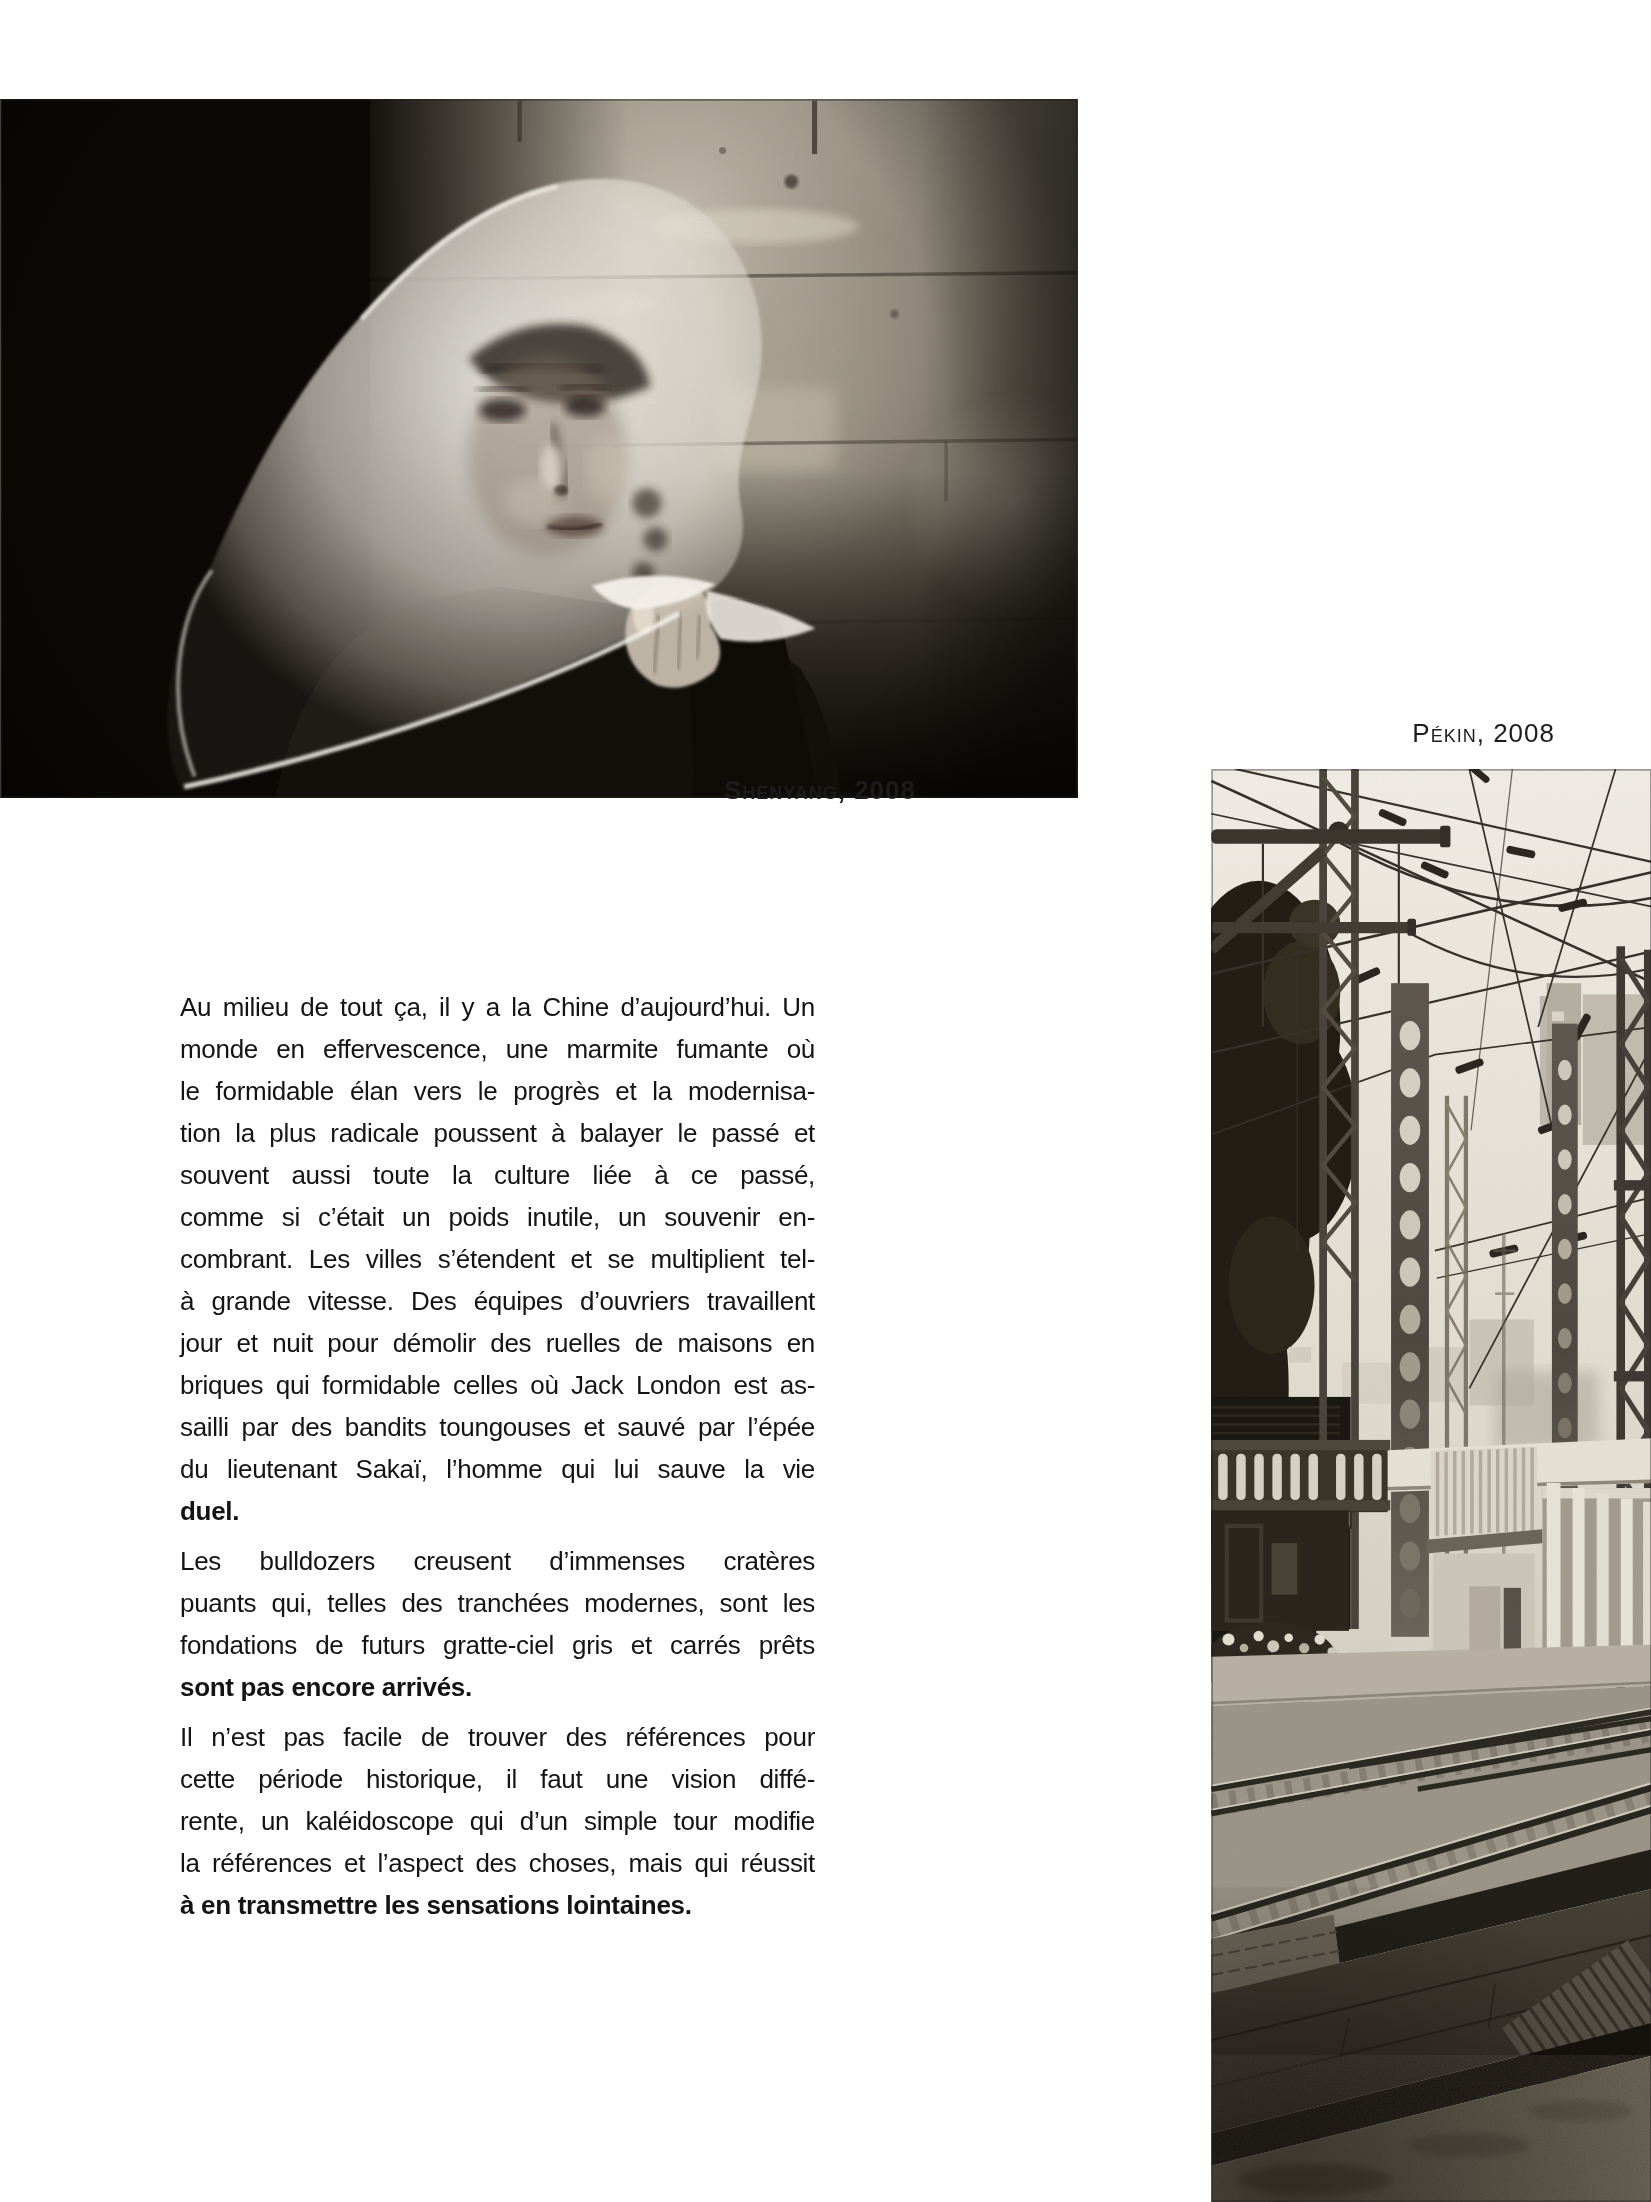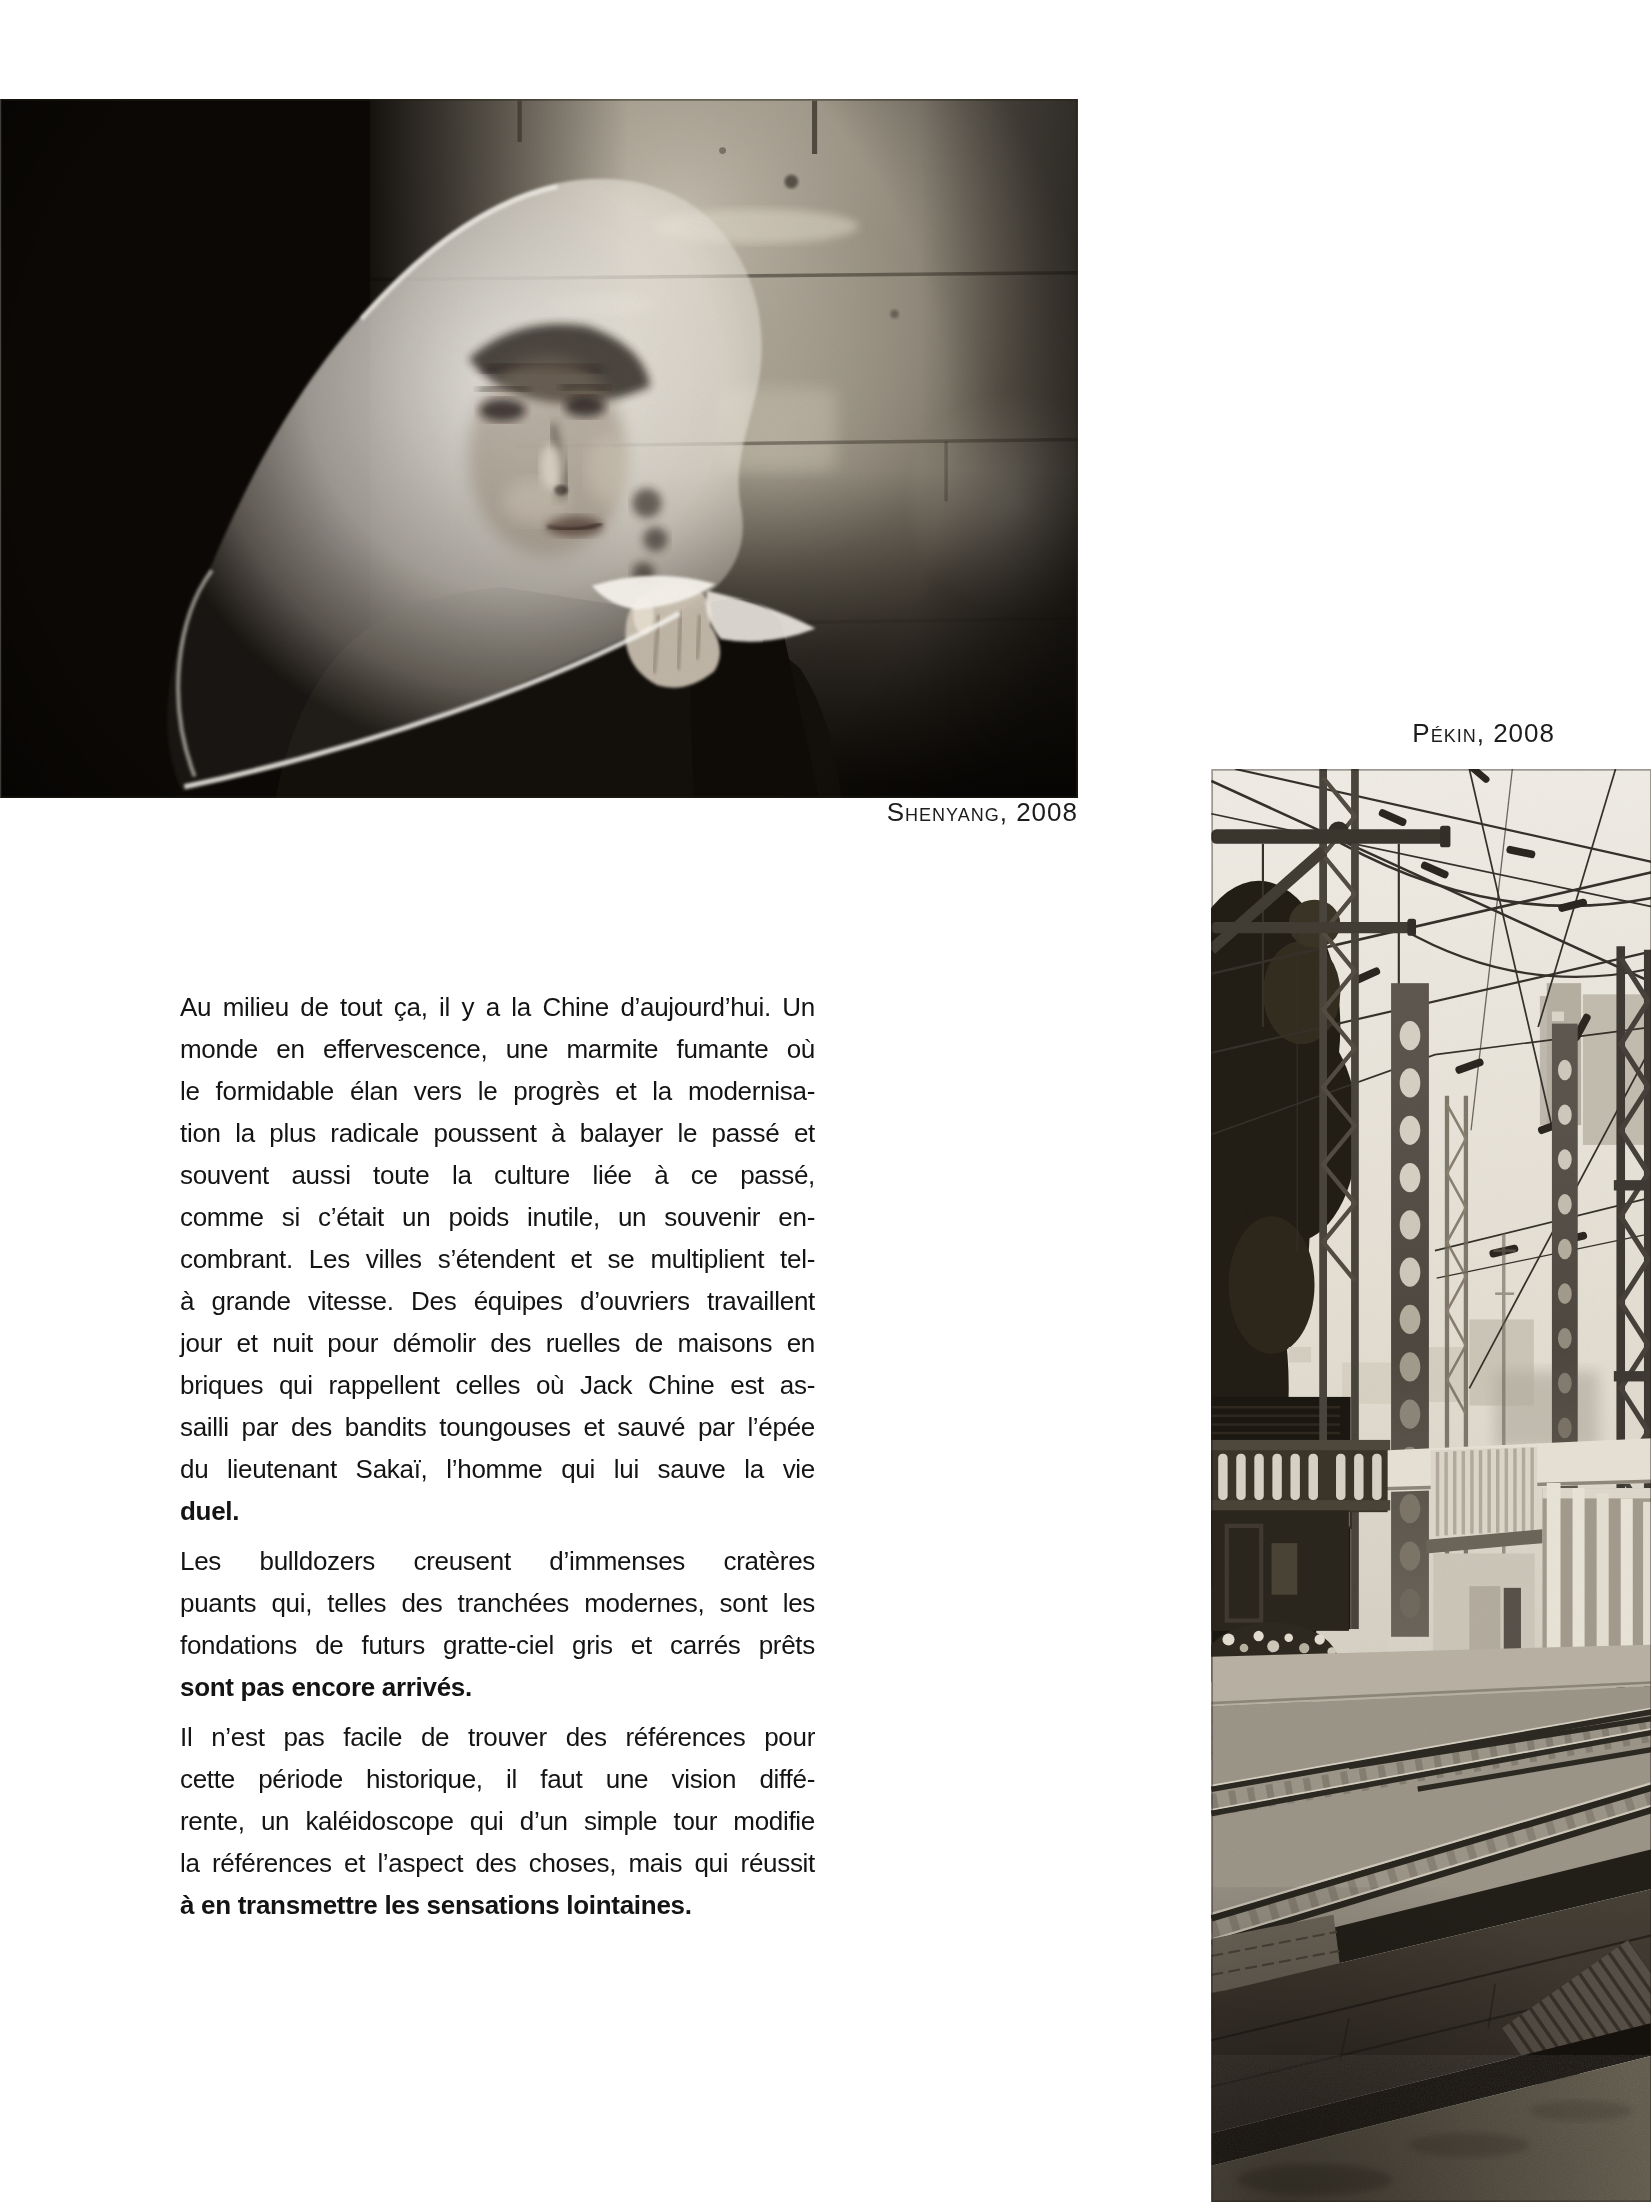--- a/index.html
+++ b/index.html
@@ -13,21 +13,21 @@
   #photo-shenyang{left:0;top:99px;width:1078px;height:699px;}
   #photo-pekin{left:1211px;top:769px;width:441px;height:1433px;}
   .caption{
     position:absolute;
     font-variant:small-caps;
     font-size:26px;
     letter-spacing:1px;
     color:var(--c-caption-ink,#1c1c1c);
     line-height:29px;
   }
-  #caption-shenyang{left:562px;top:798px;width:516px;text-align:right;}
+  #caption-shenyang{left:562px;top:776px;width:516px;text-align:center;font-weight:bold;}
   #caption-pekin{left:1211px;top:719px;width:344px;text-align:right;}
   .article{
     position:absolute;left:172px;top:978px;width:651px;
     font-size:26px;line-height:42px;letter-spacing:-0.3px;
     color:var(--c-ink,#141414);
   }
   .paragraph{margin:8px;padding:0;}
   .line{
     text-align:justify;
     text-align-last:justify;
@@ -175,21 +175,21 @@
     <div class="paragraph">
       <div class="line">Au milieu de tout ça, il y a la Chine d’aujourd’hui. Un</div>
       <div class="line">monde en effervescence, une marmite fumante où</div>
       <div class="line">le formidable élan vers le progrès et la modernisa-</div>
       <div class="line">tion la plus radicale poussent à balayer le passé et</div>
       <div class="line">souvent aussi toute la culture liée à ce passé,</div>
       <div class="line">comme si c’était un poids inutile, un souvenir en-</div>
       <div class="line">combrant. Les villes s’étendent et se multiplient tel-</div>
       <div class="line">à grande vitesse. Des équipes d’ouvriers travaillent</div>
       <div class="line">jour et nuit pour démolir des ruelles de maisons en</div>
-      <div class="line">briques qui rappellent celles où Jack Chine est as-</div>
+      <div class="line">briques qui formidable celles où Jack London est as-</div>
       <div class="line">sailli par des bandits toungouses et sauvé par l’épée</div>
       <div class="line">du lieutenant Sakaï, l’homme qui lui sauve la vie</div>
       <div class="line line--end">duel.</div>
     </div>
     <div class="paragraph">
       <div class="line">Les bulldozers creusent d’immenses cratères</div>
       <div class="line">puants qui, telles des tranchées modernes, sont les</div>
       <div class="line">fondations de futurs gratte-ciel gris et carrés prêts</div>
       <div class="line line--end">sont pas encore arrivés.</div>
     </div>

